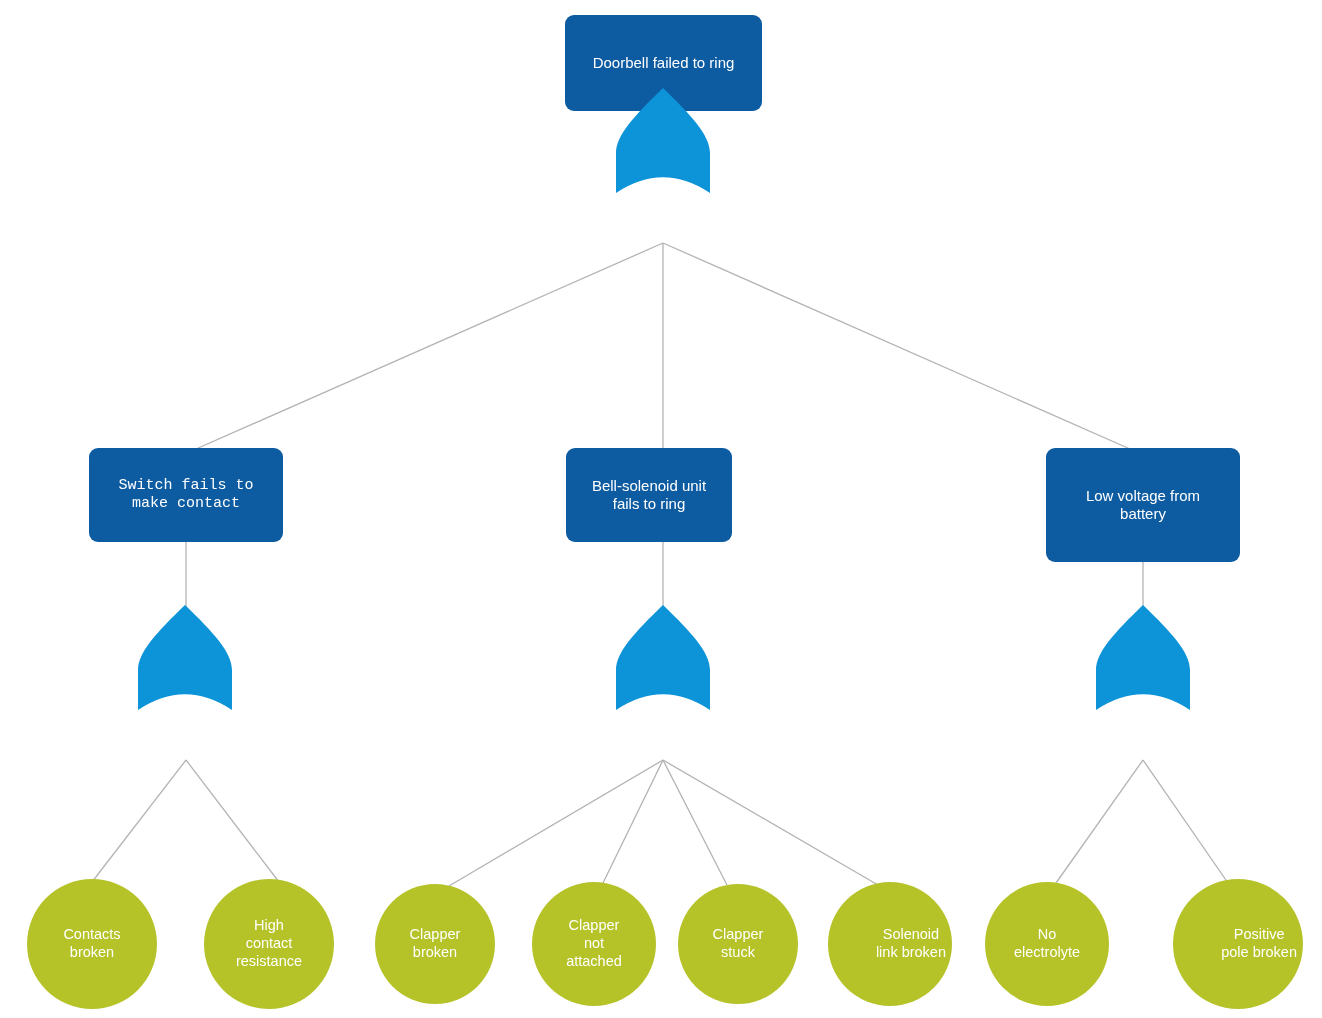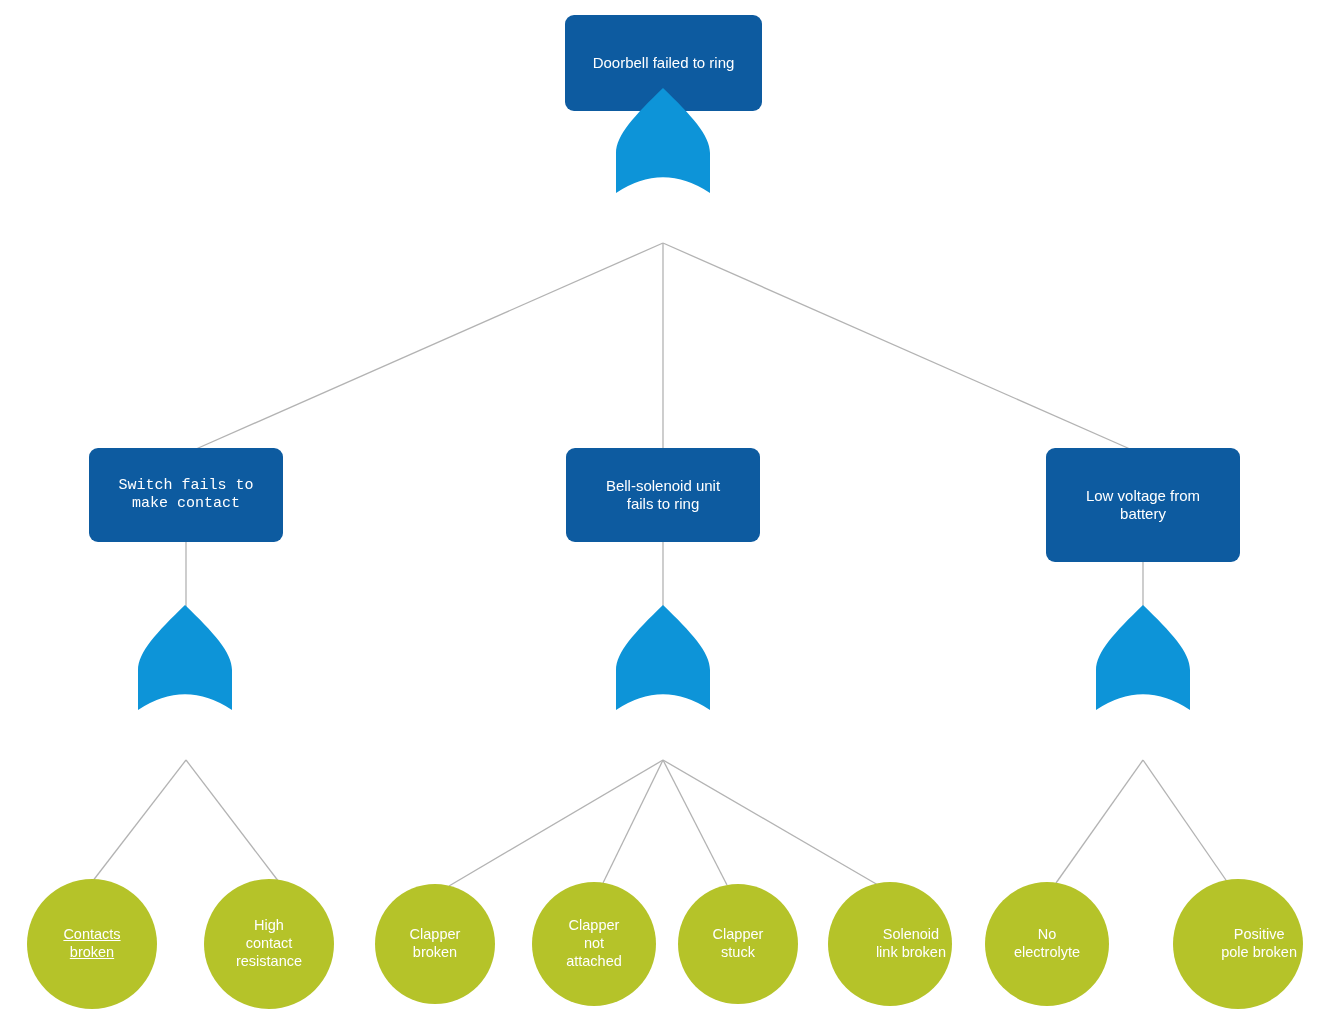--- a/index.html
+++ b/index.html
@@ -80,29 +80,29 @@
     </svg>
 
   <div id="node-layer">
       <div class="node event-box" style="left: 565px; top: 15px; width: 197px; height: 96px;">
         <span class="node-label">Doorbell failed to ring</span>
       </div>
       <div class="node event-box" style="left: 89px; top: 448px; width: 194px; height: 94px; font-family: Liberation Mono, monospace;">
         <span class="node-label">Switch fails to
 make contact</span>
       </div>
-      <div class="node event-box" style="left: 566px; top: 448px; width: 194px; height: 94px;">
+      <div class="node event-box" style="left: 566px; top: 448px; width: 166px; height: 94px;">
         <span class="node-label">Bell-solenoid unit
 fails to ring</span>
       </div>
       <div class="node event-box" style="left: 1046px; top: 448px; width: 194px; height: 114px;">
         <span class="node-label">Low voltage from
 battery</span>
       </div>
-      <div class="node basic-circle" style="left: 27px; top: 879px; width: 130px; height: 130px; text-decoration: underline;">
+      <div class="node basic-circle" style="left: 27px; top: 879px; width: 130px; height: 130px;">
         <span class="node-label">Contacts
 broken</span>
       </div>
       <div class="node basic-circle" style="left: 204px; top: 879px; width: 130px; height: 130px;">
         <span class="node-label">High
 contact
 resistance</span>
       </div>
       <div class="node basic-circle" style="left: 375px; top: 884px; width: 120px; height: 120px;">
         <span class="node-label">Clapper

